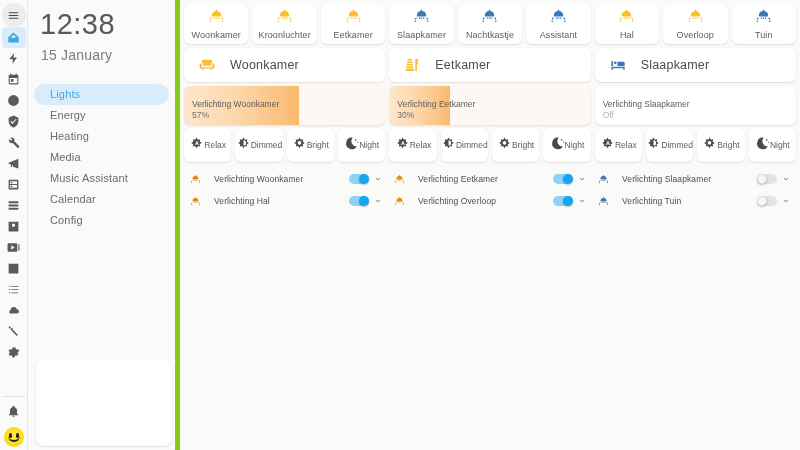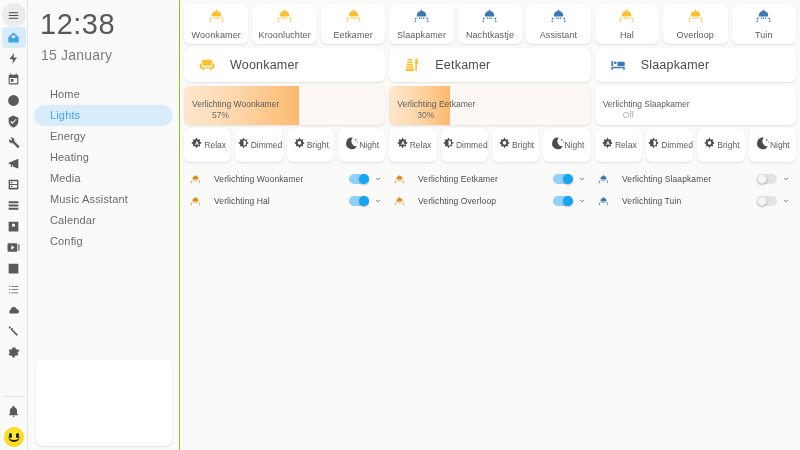--- a/index.html
+++ b/index.html
@@ -46,21 +46,21 @@
     background: radial-gradient(circle at 50% 45%, #ffe94d 0%, #fbdc12 60%, #e8c800 100%);
     position:relative; margin-top:5px; }
   .smiley .eye { position:absolute; width:3px; height:5px; border-radius:2px; background:#222; top:6px;}
   .smiley .eye.l { left:5px; } .smiley .eye.r { right:5px; }
   .smiley .mouth { position:absolute; left:4px; right:4px; top:9px; height:6px;
      border-bottom:2px solid #222; border-radius:0 0 10px 10px; }
 
   
   .sidebar {
     width: 152px; flex: 0 0 152px; height:450px;
-    background:#fafafa; border-right:1px solid #84cc16;
+    background:#fafafa; border-right:5px solid #84cc16;
     padding: 0 0 0 0;
     display:flex; flex-direction:column;
     position:relative;
   }
   .clock {
     font-size: 29px; color:#59595b; font-weight:300;
     letter-spacing: 0.5px;
     padding: 8px 0 0 12px; line-height:1.15;
   }
   .datetxt { font-size:14px; color:#7c7c7e; padding: 6px 0 0 13px; letter-spacing:.2px;}
@@ -113,21 +113,21 @@
     flex:1 1 0; height:39px; position:relative; overflow:hidden;
     background:#fdf8f4;
   }
   .slider.off { background:#ffffff; }
   .slider .fill {
     position:absolute; left:0; top:0; bottom:0;
     background: linear-gradient(90deg, #fde7ce 0%, #fdd7ab 45%, #fbb96e 100%);
   }
   .slider .txt { position:absolute; left:8px; bottom:4px; }
   .slider .sname { font-size:8.5px; color:#5d5d5f; display:block; line-height:12px;}
-  .slider .sval { font-size:8.5px; color:#6d6d6f; display:block; line-height:11px;margin-left:20px;}
+  .slider .sval { font-size:8.5px; color:#6d6d6f; display:block; line-height:11px;}
   .slider.off .sval { color:#b4b4b6; }
 
   
   .scenerow { display:flex; gap:4px; margin-top:3px; }
   .scenegrp { flex:1 1 0; display:flex; gap:4px; }
   .scene {
     flex:1 1 0; height:34px;
     display:flex; align-items:center; justify-content:center; gap:0px;
   }
   .scene .slabel { font-size:8.5px; color:#5c5c5e; }
@@ -265,21 +265,20 @@
           <span class="eye r"></span>
           <span class="mouth"></span>
       </div>
     </div>
   </div>
 
   <div class="sidebar">
     <div class="clock">12:38</div>
     <div class="datetxt">15 January</div>
     <div class="nav" id="nav-list">
-        <div class="nav-item">Home</div>
         <div class="nav-item sel">Lights</div>
         <div class="nav-item">Energy</div>
         <div class="nav-item">Heating</div>
         <div class="nav-item">Media</div>
         <div class="nav-item">Music Assistant</div>
         <div class="nav-item">Calendar</div>
         <div class="nav-item">Config</div>
       </div>
     <div class="side-card"></div>
   </div>

